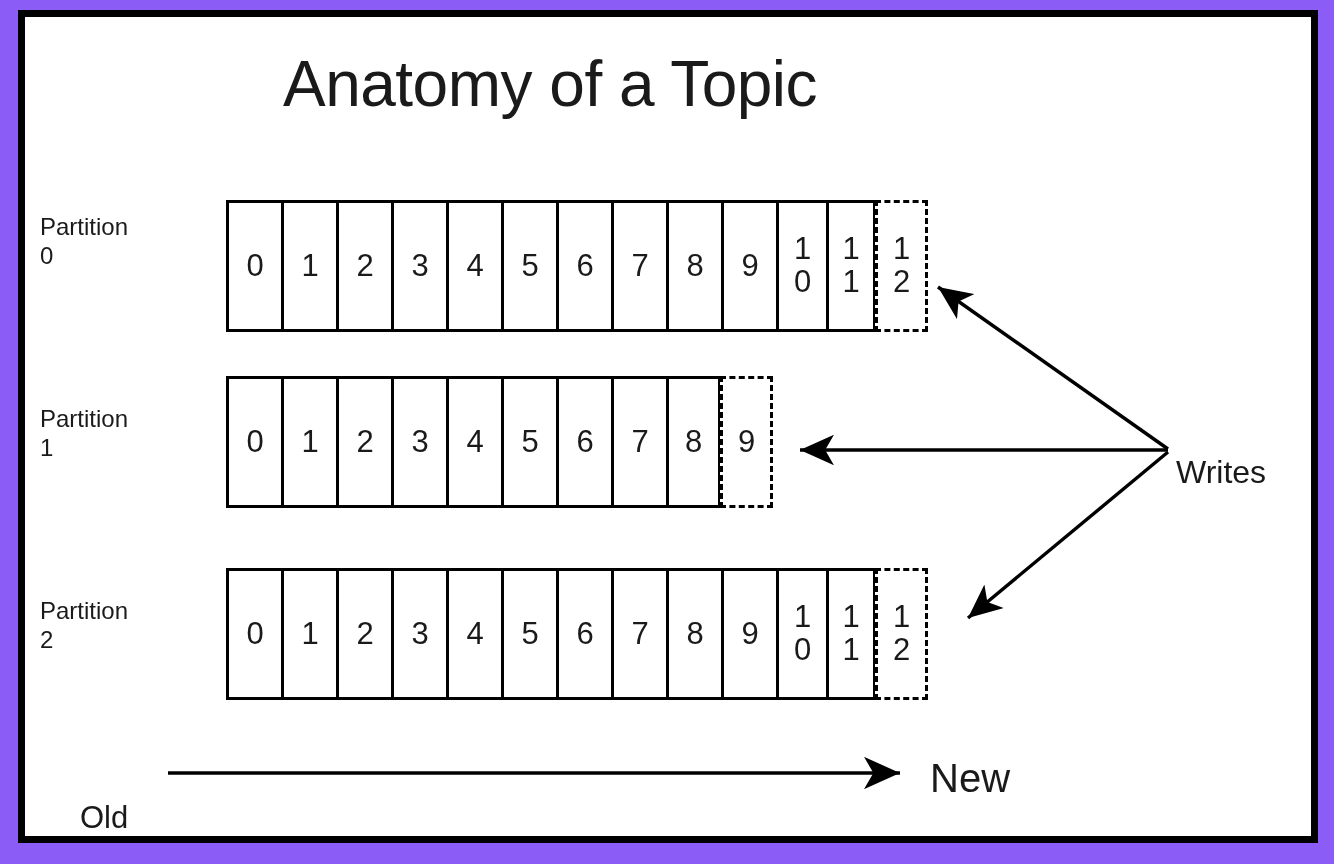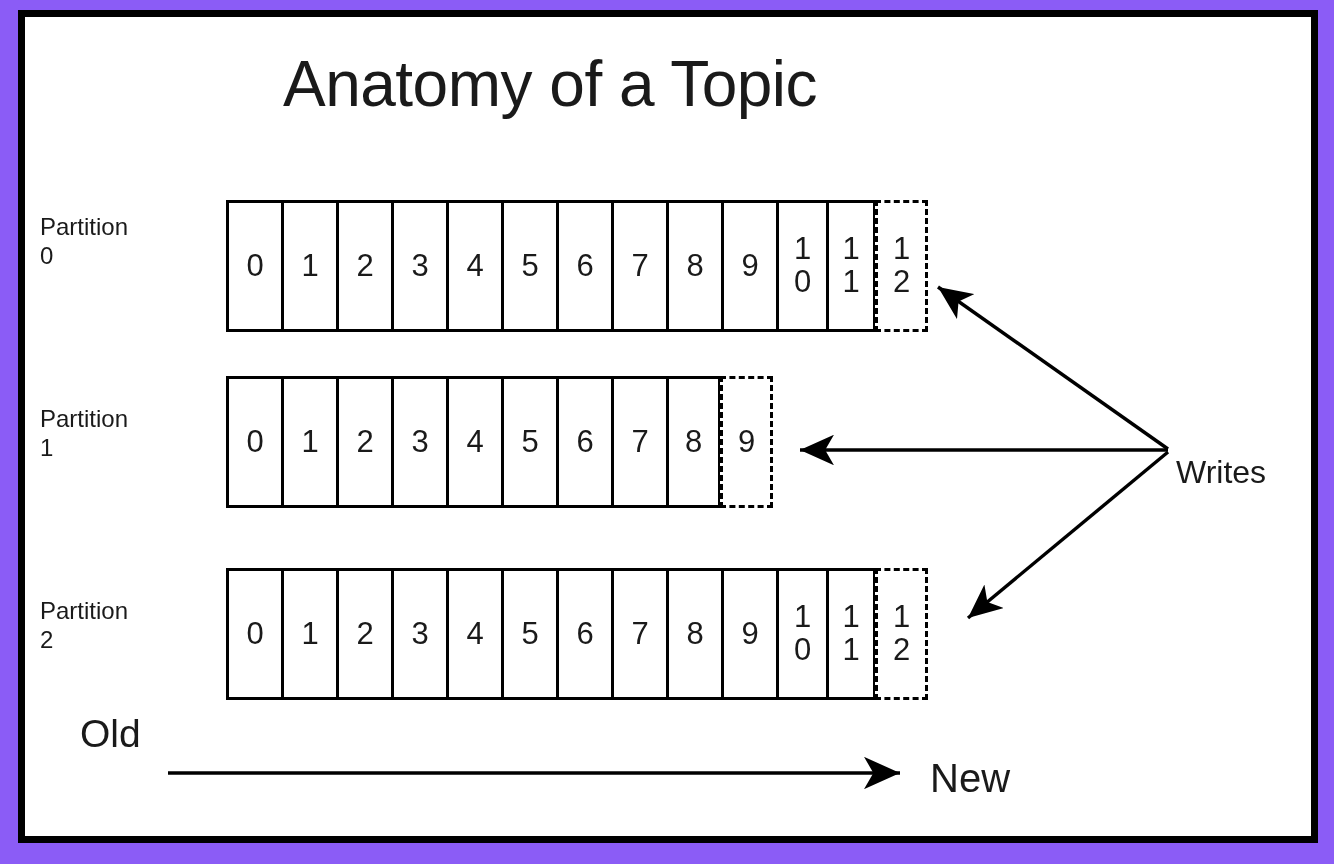--- a/index.html
+++ b/index.html
@@ -113,22 +113,22 @@
     line-height: 1.0;
     color: #1a1a1a;
     white-space: nowrap;
     margin-top: 28px;
   }
 
   
   .axis-old {
     position: absolute;
     left: 80px;
-    top: 712px;
-    font-size: 39px;
+    top: 800px;
+    font-size: 31px;
     color: #1a1a1a;
   }
   .axis-new {
     position: absolute;
     left: 930px;
     top: 756px;
     font-size: 40px;
     color: #1a1a1a;
   }
 </style>

